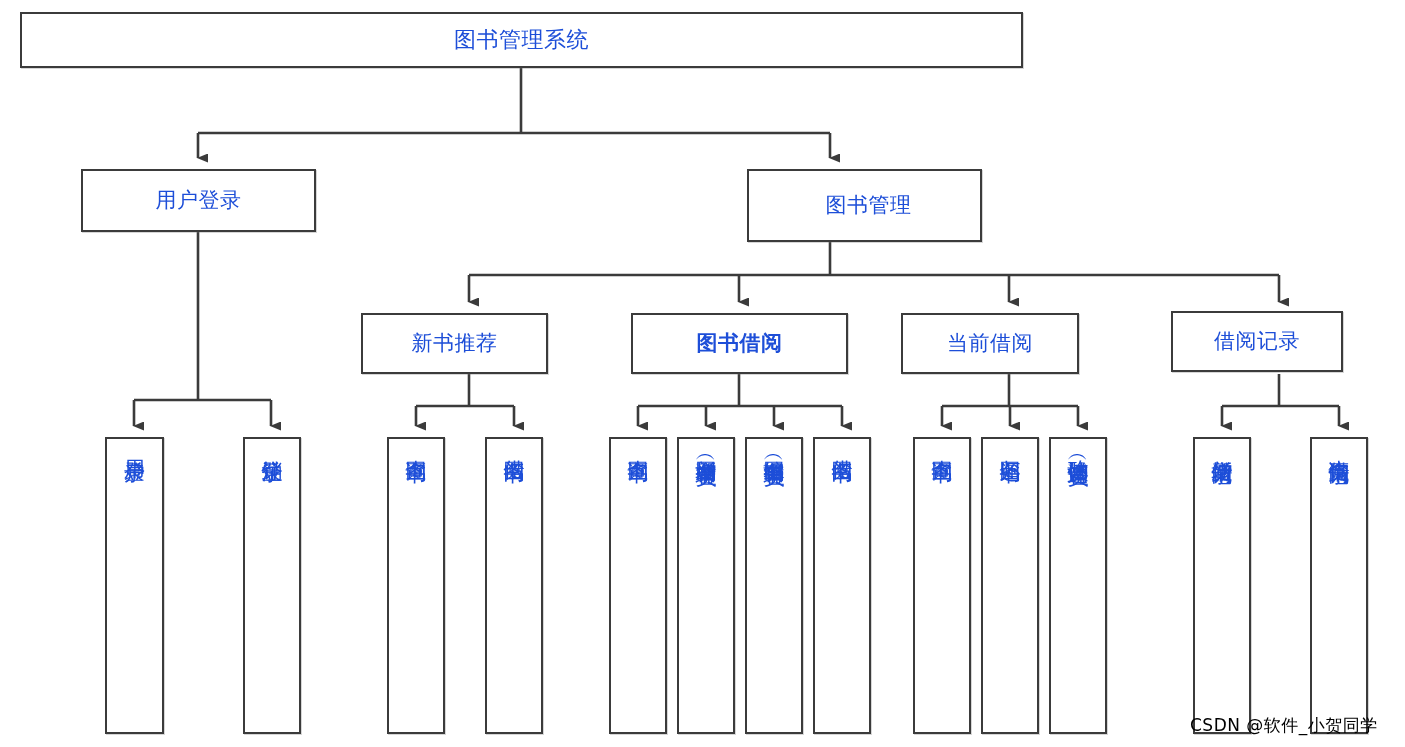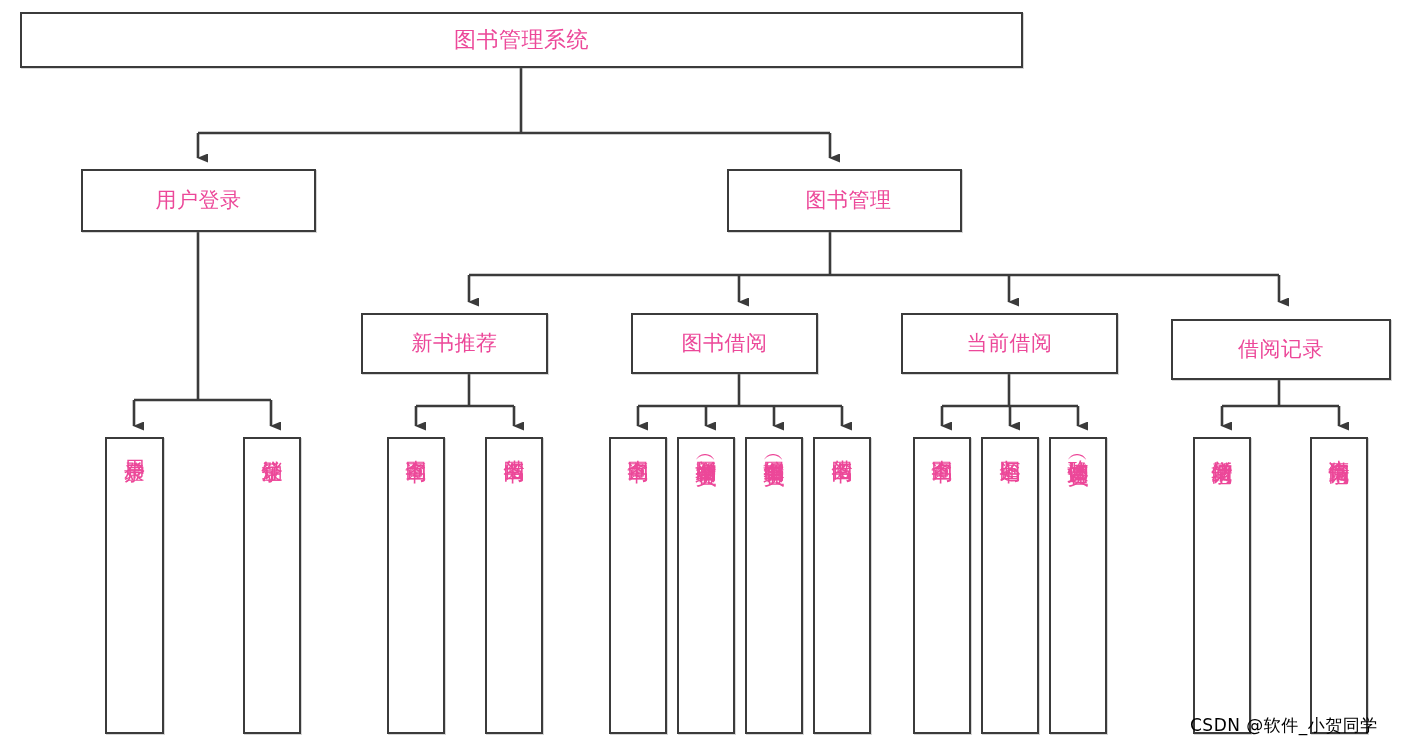--- a/index.html
+++ b/index.html
@@ -30,21 +30,21 @@
     position: absolute;
     box-sizing: border-box;
     background: #ffffff;
     border: 2px solid #3b3b3b;
     display: flex;
     align-items: center;
     justify-content: center;
     box-shadow: 1px 1px 0 rgba(120,120,120,0.30);
   }
   .node-label {
-    color: #ec4899;
+    color: #1d4ed8;
     font-size: 21px;
     line-height: 1.22;
     letter-spacing: 0.5px;
     text-align: center;
     white-space: nowrap;
   }
   
   .node.horiz .node-label {
     writing-mode: horizontal-tb;
   }
@@ -127,34 +127,34 @@
     </g>
   </svg>
 
   <div class="node horiz root" id="node-root" style="left: 20px; top: 12px; width: 1003px; height: 56px;">
     <span class="node-label">图书管理系统</span>
   </div>
 
   <div class="node horiz" id="node-l2-0" style="left: 81px; top: 169px; width: 235px; height: 63px;">
     <span class="node-label">用户登录</span>
   </div>
-  <div class="node horiz" id="node-l2-1" style="left: 727px; top: 169px; width: 235px; height: 63px; padding-left: 8px;">
+  <div class="node horiz" id="node-l2-1" style="left: 747px; top: 169px; width: 235px; height: 73px; padding-left: 8px;">
     <span class="node-label">图书管理</span>
   </div>
 
   <div class="node horiz" id="node-l3-0" style="left: 361px; top: 313px; width: 187px; height: 61px;">
     <span class="node-label">新书推荐</span>
   </div>
-  <div class="node horiz" id="node-l3-1" style="left: 631px; top: 313px; width: 187px; height: 61px;">
+  <div class="node horiz" id="node-l3-1" style="left: 631px; top: 313px; width: 217px; height: 61px; font-weight: bold;">
     <span class="node-label">图书借阅</span>
   </div>
-  <div class="node horiz" id="node-l3-2" style="left: 901px; top: 313px; width: 217px; height: 61px;">
+  <div class="node horiz" id="node-l3-2" style="left: 901px; top: 313px; width: 178px; height: 61px;">
     <span class="node-label">当前借阅</span>
   </div>
-  <div class="node horiz" id="node-l3-3" style="left: 1171px; top: 319px; width: 220px; height: 61px;">
+  <div class="node horiz" id="node-l3-3" style="left: 1171px; top: 311px; width: 172px; height: 61px;">
     <span class="node-label">借阅记录</span>
   </div>
 
   <div class="node vert" id="node-leaf-0" style="left: 105px; top: 437px; width: 59px; height: 297px;">
     <span class="node-label">用户登录</span>
   </div>
   <div class="node vert" id="node-leaf-1" style="left: 243px; top: 437px; width: 58px; height: 297px;">
     <span class="node-label">注销登录</span>
   </div>
   <div class="node vert" id="node-leaf-2" style="left: 387px; top: 437px; width: 58px; height: 297px;">

